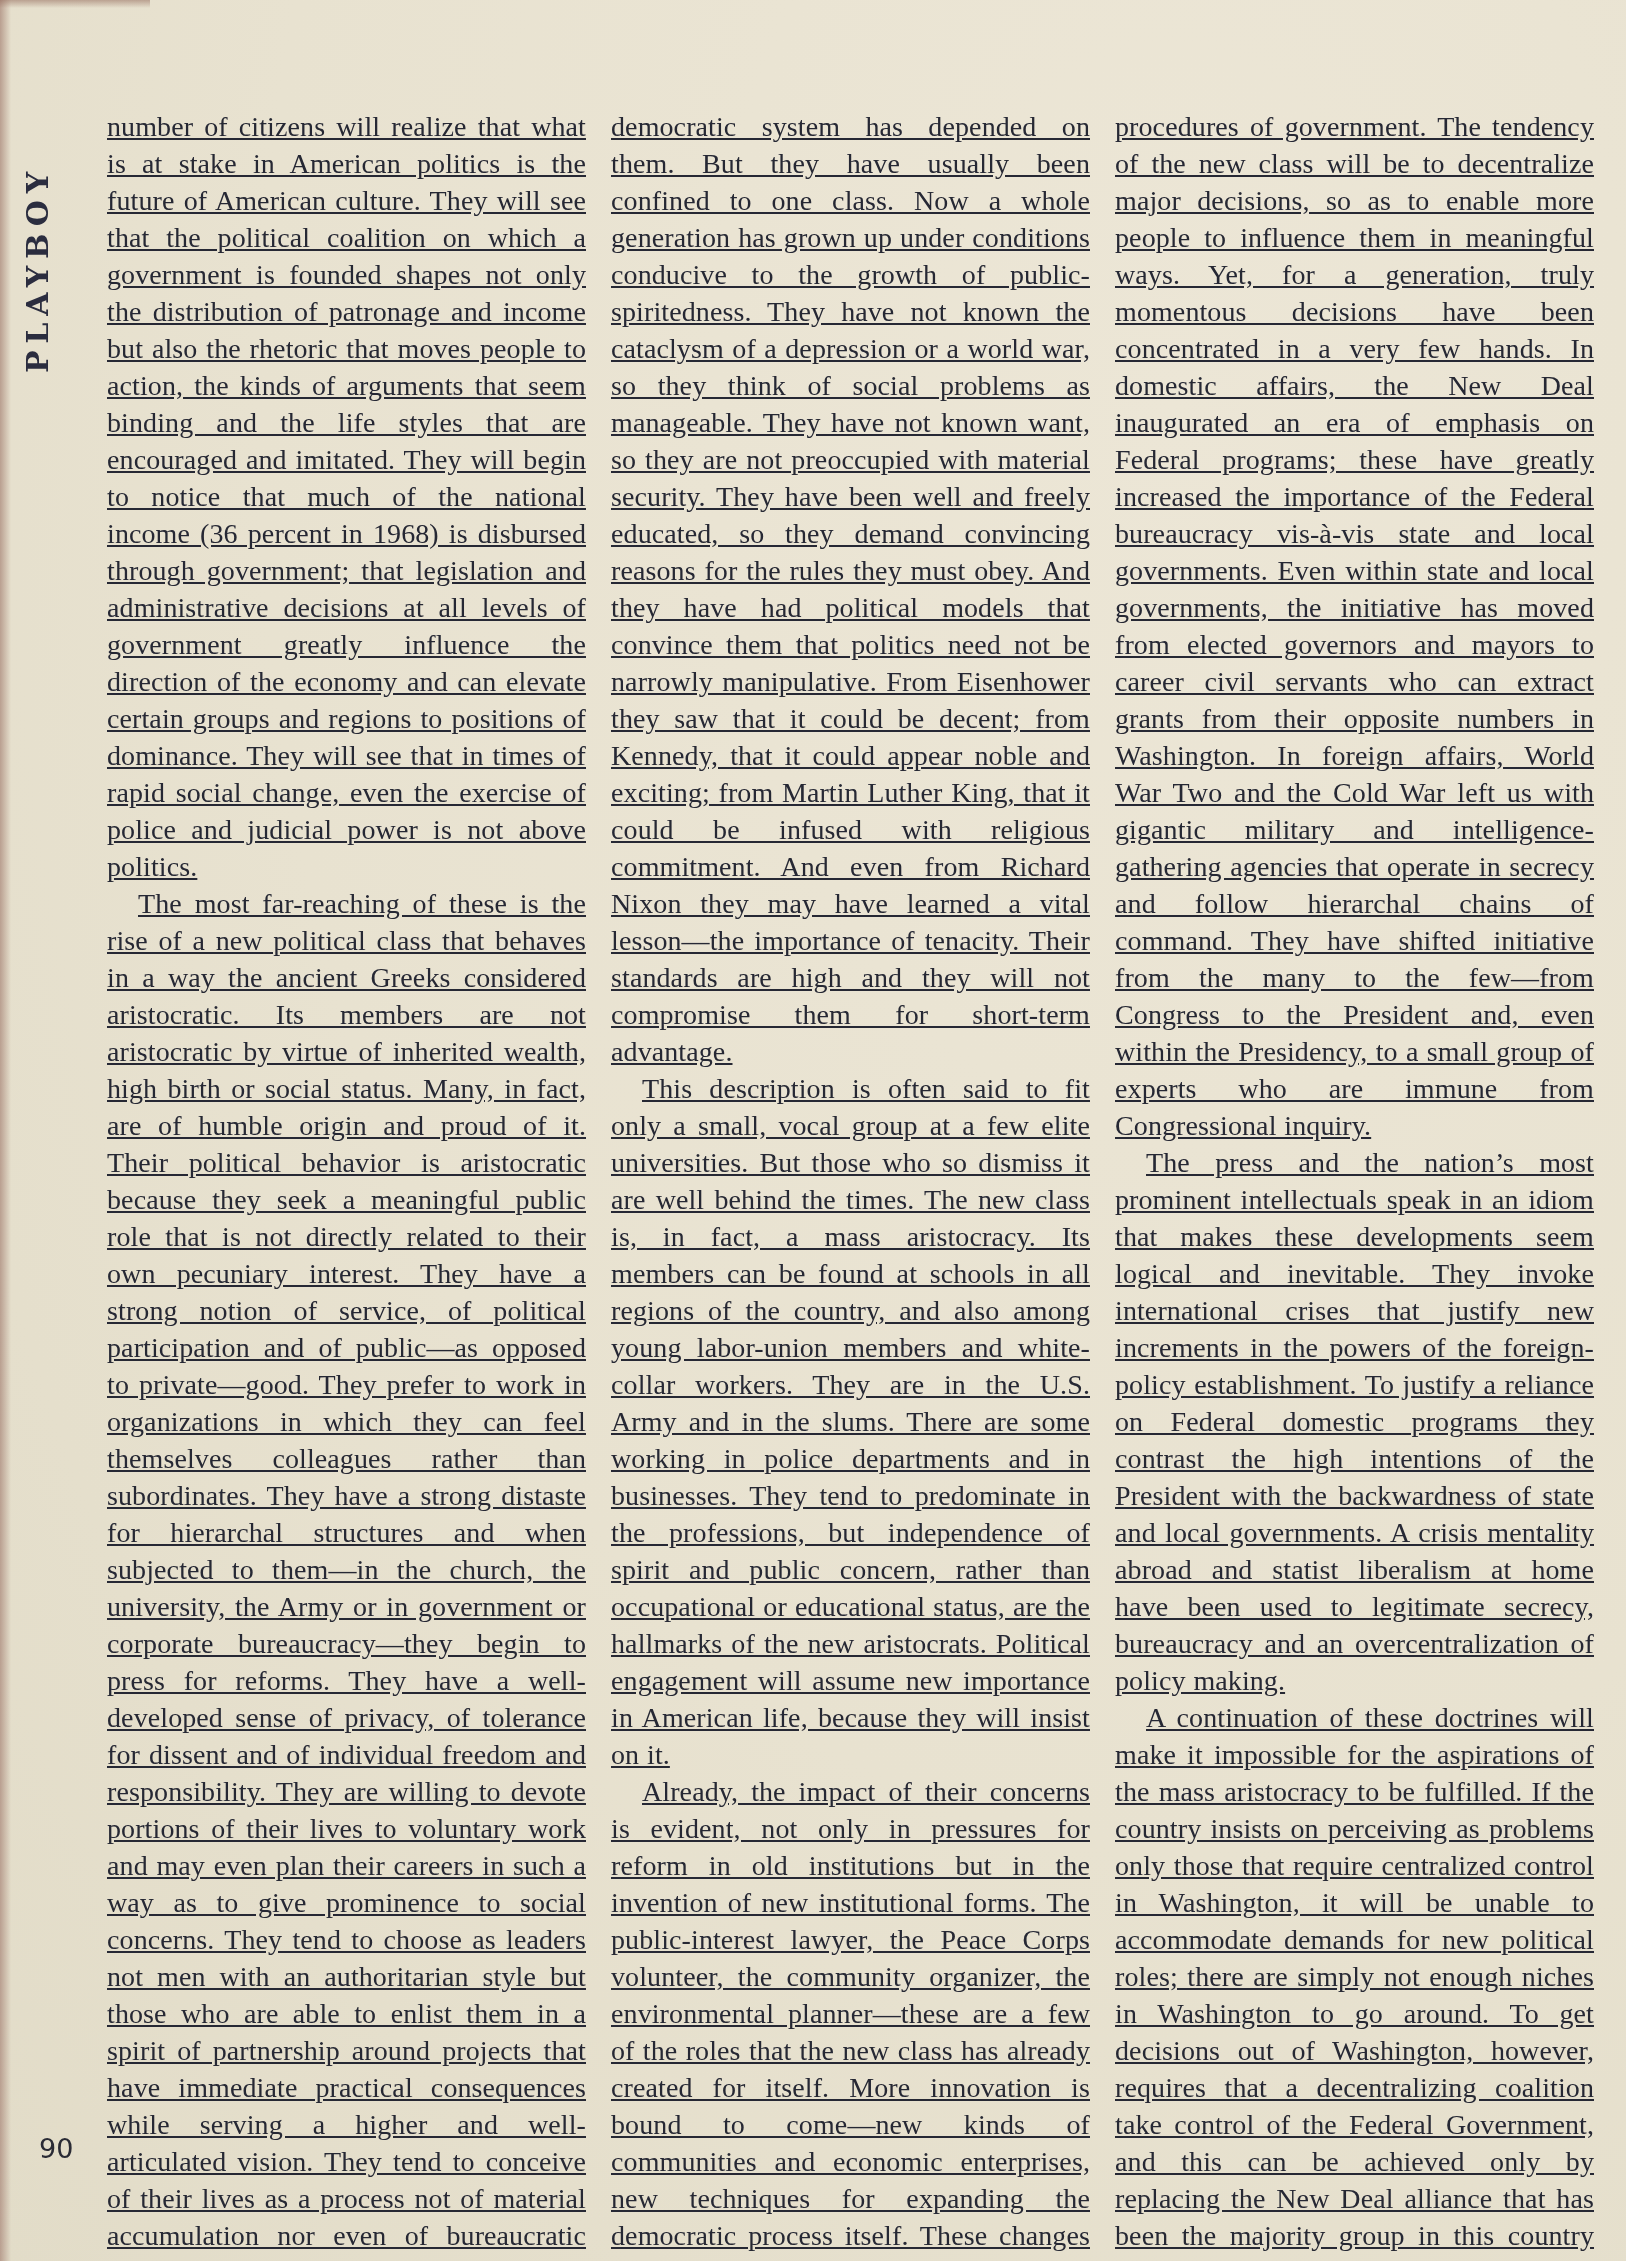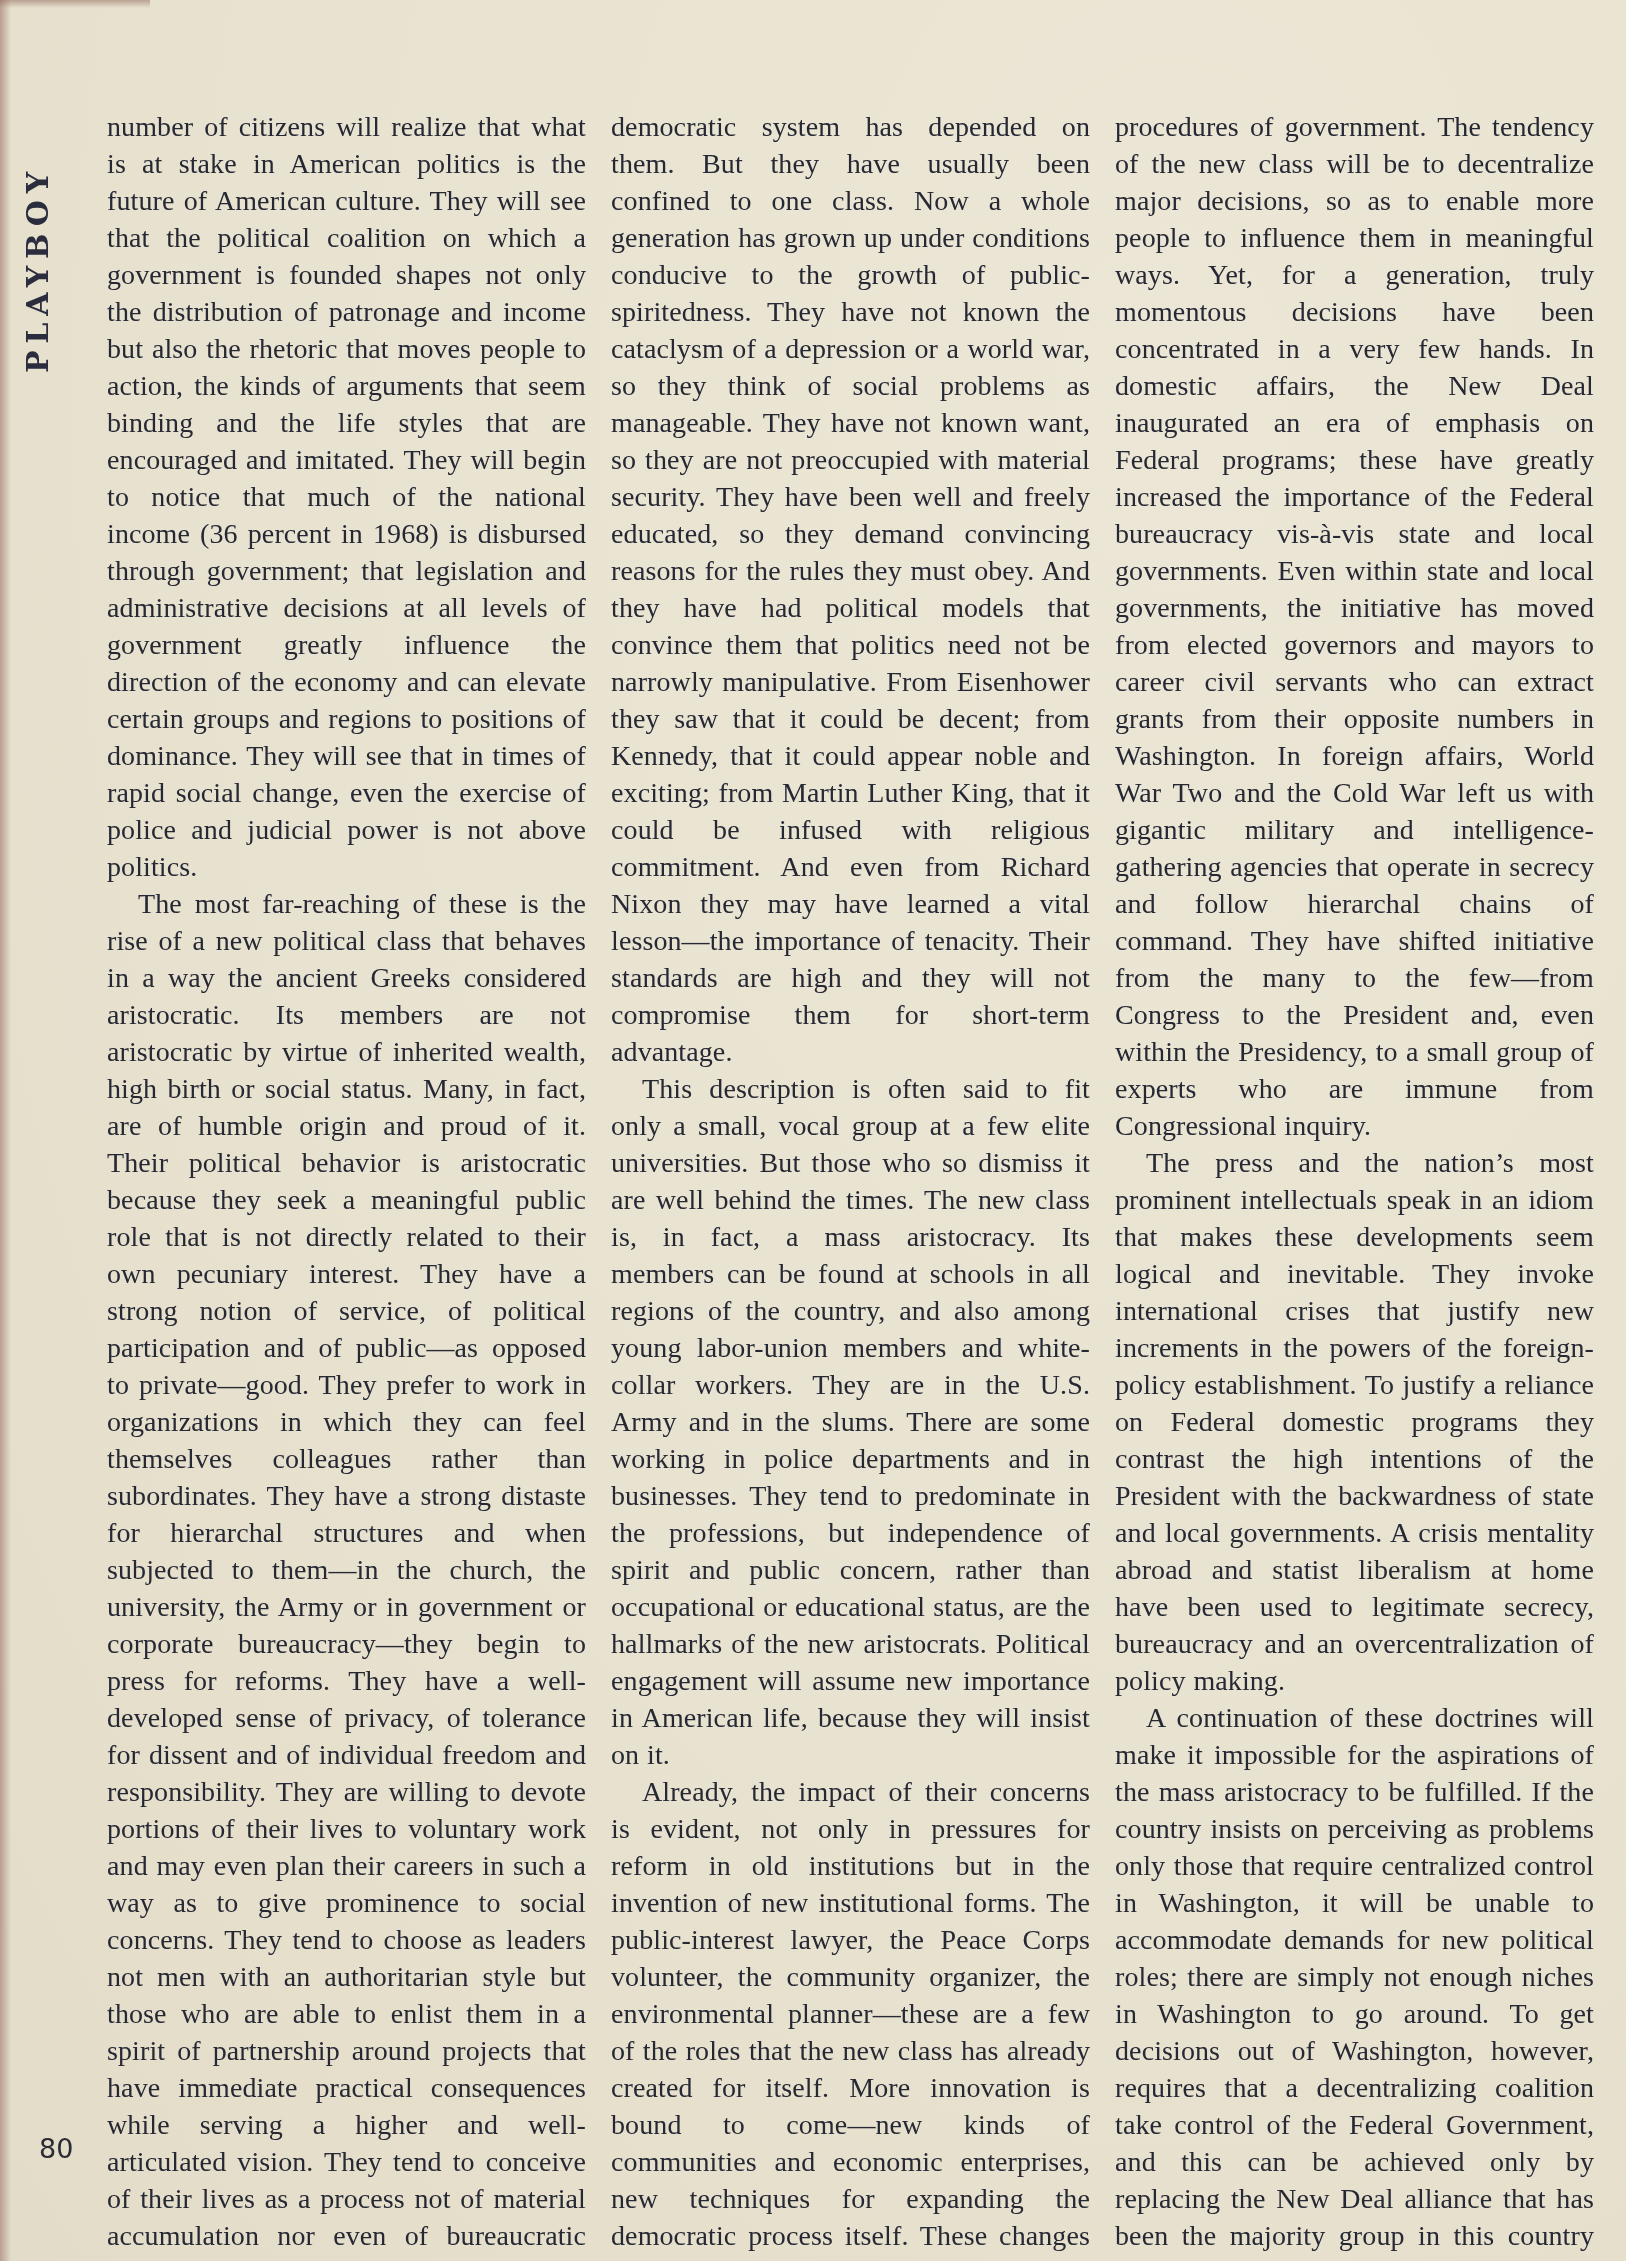--- a/index.html
+++ b/index.html
@@ -70,36 +70,37 @@
     flex: 0 0 479px;
     font-size: 28px;
     line-height: 37px;
     text-align: justify;
     word-spacing: 0.7px;
     letter-spacing: 0.1px;
     hyphens: none;
   }
   .col p {
     margin: 0;
+    text-decoration: underline;
   }
   .col p.ind {
     text-indent: 31px;
   }
 </style>
 </head>
 <body>
 
 <div class="page">
 
   <div class="left-edge"></div>
   <div class="top-edge"></div>
 
   <div class="spine-text">PLAYBOY</div>
 
-  <div class="folio">80</div>
+  <div class="folio">90</div>
 
   <div class="columns">
 
     <div class="col">
       <p class="cont">number of citizens will realize that what is at stake in American politics is the future of American culture. They will see that the political coalition on which a government is founded shapes not only the distribution of patronage and income but also the rhetoric that moves people to action, the kinds of arguments that seem binding and the life styles that are encouraged and imitated. They will begin to notice that much of the national income (36 percent in 1968) is disbursed through government; that legislation and administrative decisions at all levels of government greatly influence the direction of the economy and can elevate certain groups and regions to positions of dominance. They will see that in times of rapid social change, even the exercise of police and judicial power is not above politics.</p>
       <p class="ind">The most far-reaching of these is the rise of a new political class that behaves in a way the ancient Greeks considered aristocratic. Its members are not aristocratic by virtue of inherited wealth, high birth or social status. Many, in fact, are of humble origin and proud of it. Their political behavior is aristocratic because they seek a meaningful public role that is not directly related to their own pecuniary interest. They have a strong notion of service, of political participation and of public—as opposed to private—good. They prefer to work in organizations in which they can feel themselves colleagues rather than subordinates. They have a strong distaste for hierarchal structures and when subjected to them—in the church, the university, the Army or in government or corporate bureaucracy—they begin to press for reforms. They have a well-developed sense of privacy, of tolerance for dissent and of individual freedom and responsibility. They are willing to devote portions of their lives to voluntary work and may even plan their careers in such a way as to give prominence to social concerns. They tend to choose as leaders not men with an authoritarian style but those who are able to enlist them in a spirit of partnership around projects that have immediate practical consequences while serving a higher and well-articulated vision. They tend to conceive of their lives as a process not of material accumulation nor even of bureaucratic advancement but of learning, adventure and service.</p>
 
     </div>
 
     <div class="col">

